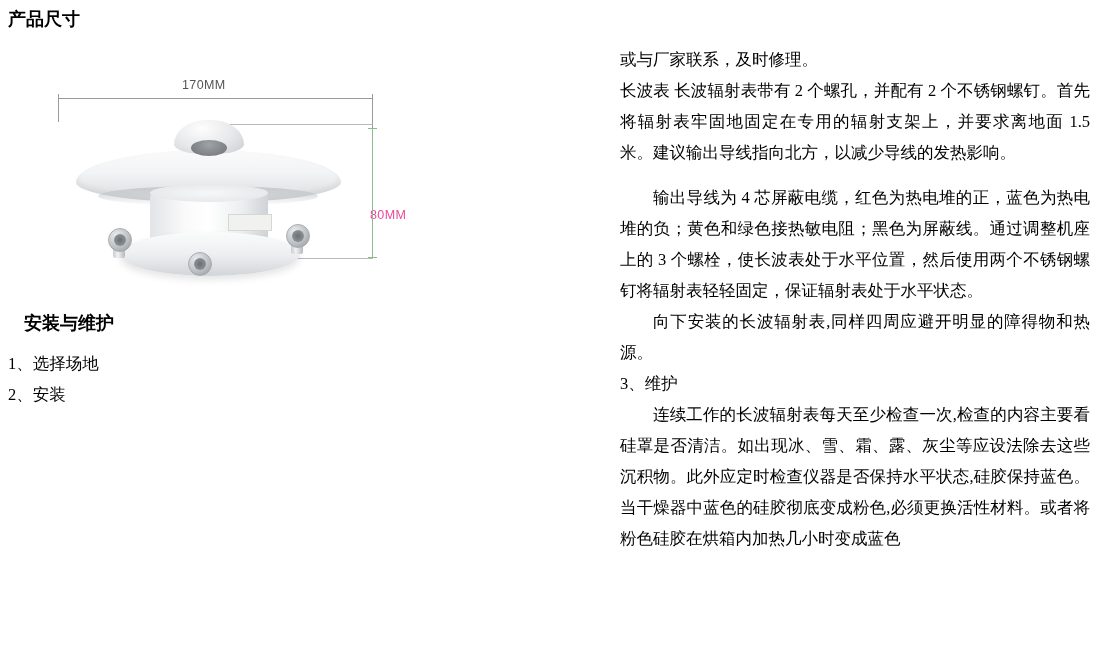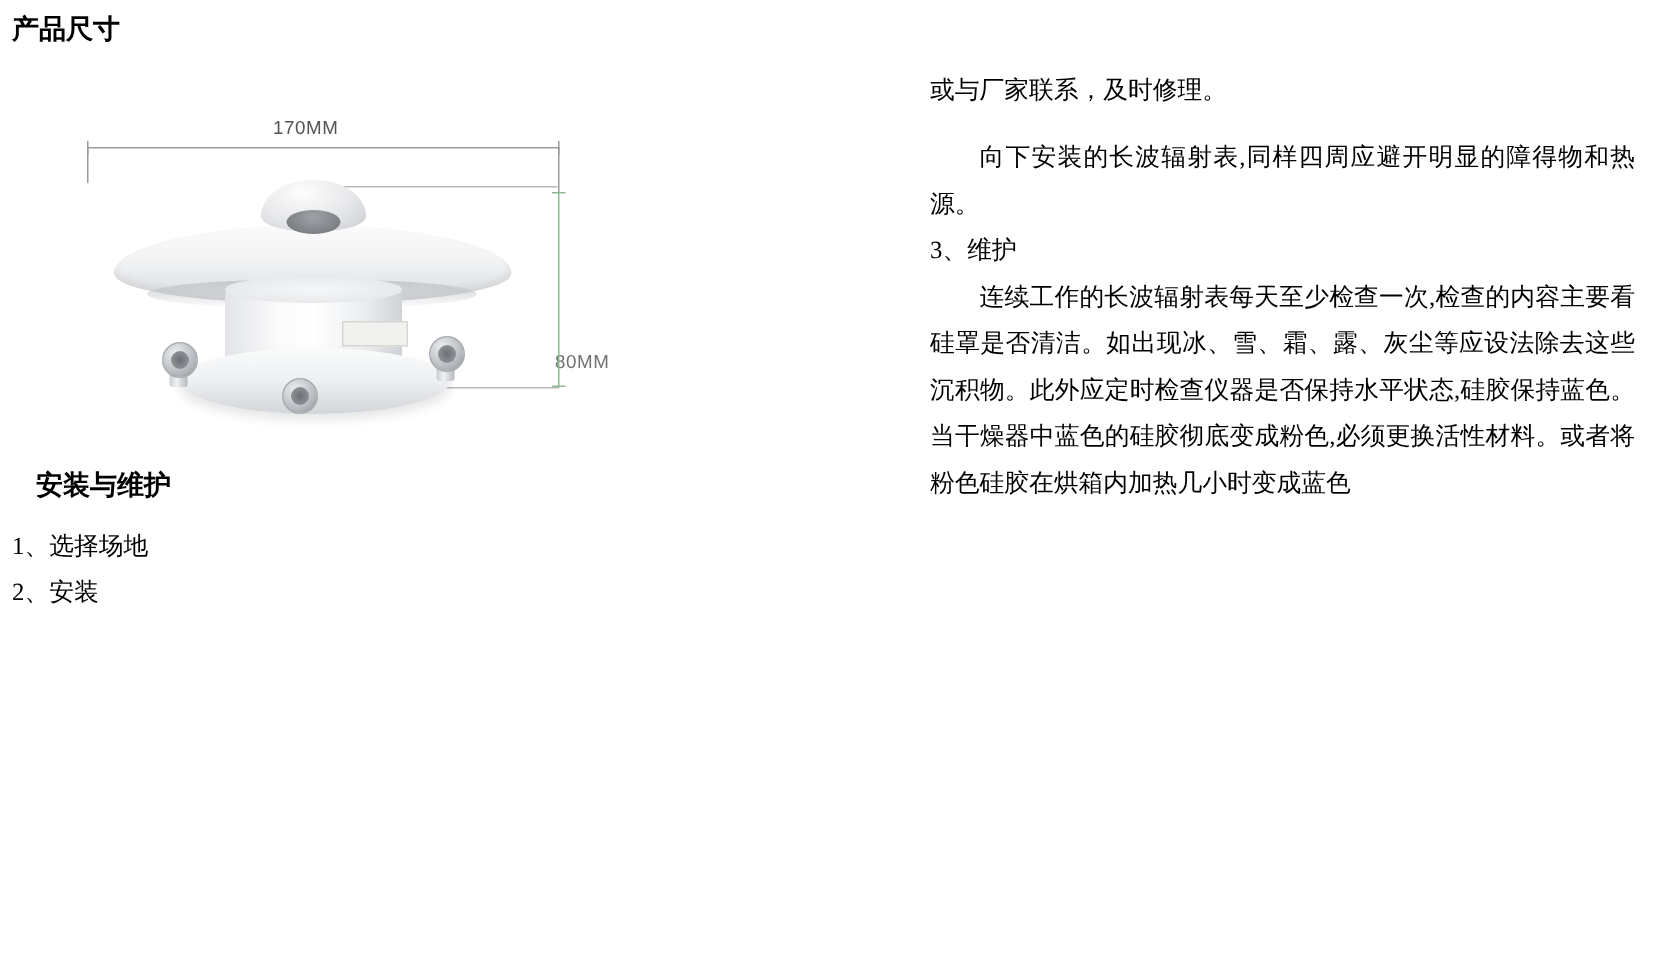--- a/index.html
+++ b/index.html
@@ -143,21 +143,21 @@
   .dim-line-v::before, .dim-line-v::after {
     content: "";
     position: absolute;
     left: -4px;
     width: 9px;
     height: 1px;
     background: #8fb98f;
   }
   .dim-line-v::before { top: 0; }
   .dim-line-v::after { bottom: 0; }
-  .dim-right-label { color: #737373; margin-top: 26px; }
+  .dim-right-label { color: #ec4899; }
 
   .lead-top {
     position: absolute;
     left: 190px;
     top: 88px;
     width: 173px;
     height: 1px;
     background: #b9b9b9;
   }
   .lead-bottom {
@@ -330,20 +330,22 @@
 
     <div class="left-text body-text">
       <p class="para">1、选择场地</p>
       <p class="para">2、安装</p>
     </div>
   </div>
 
   <div class="col-right">
     <div class="right-text body-text">
       <p class="para">或与厂家联系，及时修理。</p>
+      <p class="para">长波表 长波辐射表带有 2 个螺孔，并配有 2 个不锈钢螺钉。首先将辐射表牢固地固定在专用的辐射支架上，并要求离地面 1.5 米。建议输出导线指向北方，以减少导线的发热影响。</p>
       <div class="gap"></div>
+      <p class="para indent">输出导线为 4 芯屏蔽电缆，红色为热电堆的正，蓝色为热电堆的负；黄色和绿色接热敏电阻；黑色为屏蔽线。通过调整机座上的 3 个螺栓，使长波表处于水平位置，然后使用两个不锈钢螺钉将辐射表轻轻固定，保证辐射表处于水平状态。</p>
       <p class="para indent">向下安装的长波辐射表,同样四周应避开明显的障得物和热源。</p>
       <p class="para">3、维护</p>
       <p class="para indent">连续工作的长波辐射表每天至少检查一次,检查的内容主要看硅罩是否清洁。如出现冰、雪、霜、露、灰尘等应设法除去这些沉积物。此外应定时检查仪器是否保持水平状态,硅胶保持蓝色。当干燥器中蓝色的硅胶彻底变成粉色,必须更换活性材料。或者将粉色硅胶在烘箱内加热几小时变成蓝色</p>
     </div>
   </div>
 
 </div>
 
 </body></html>

